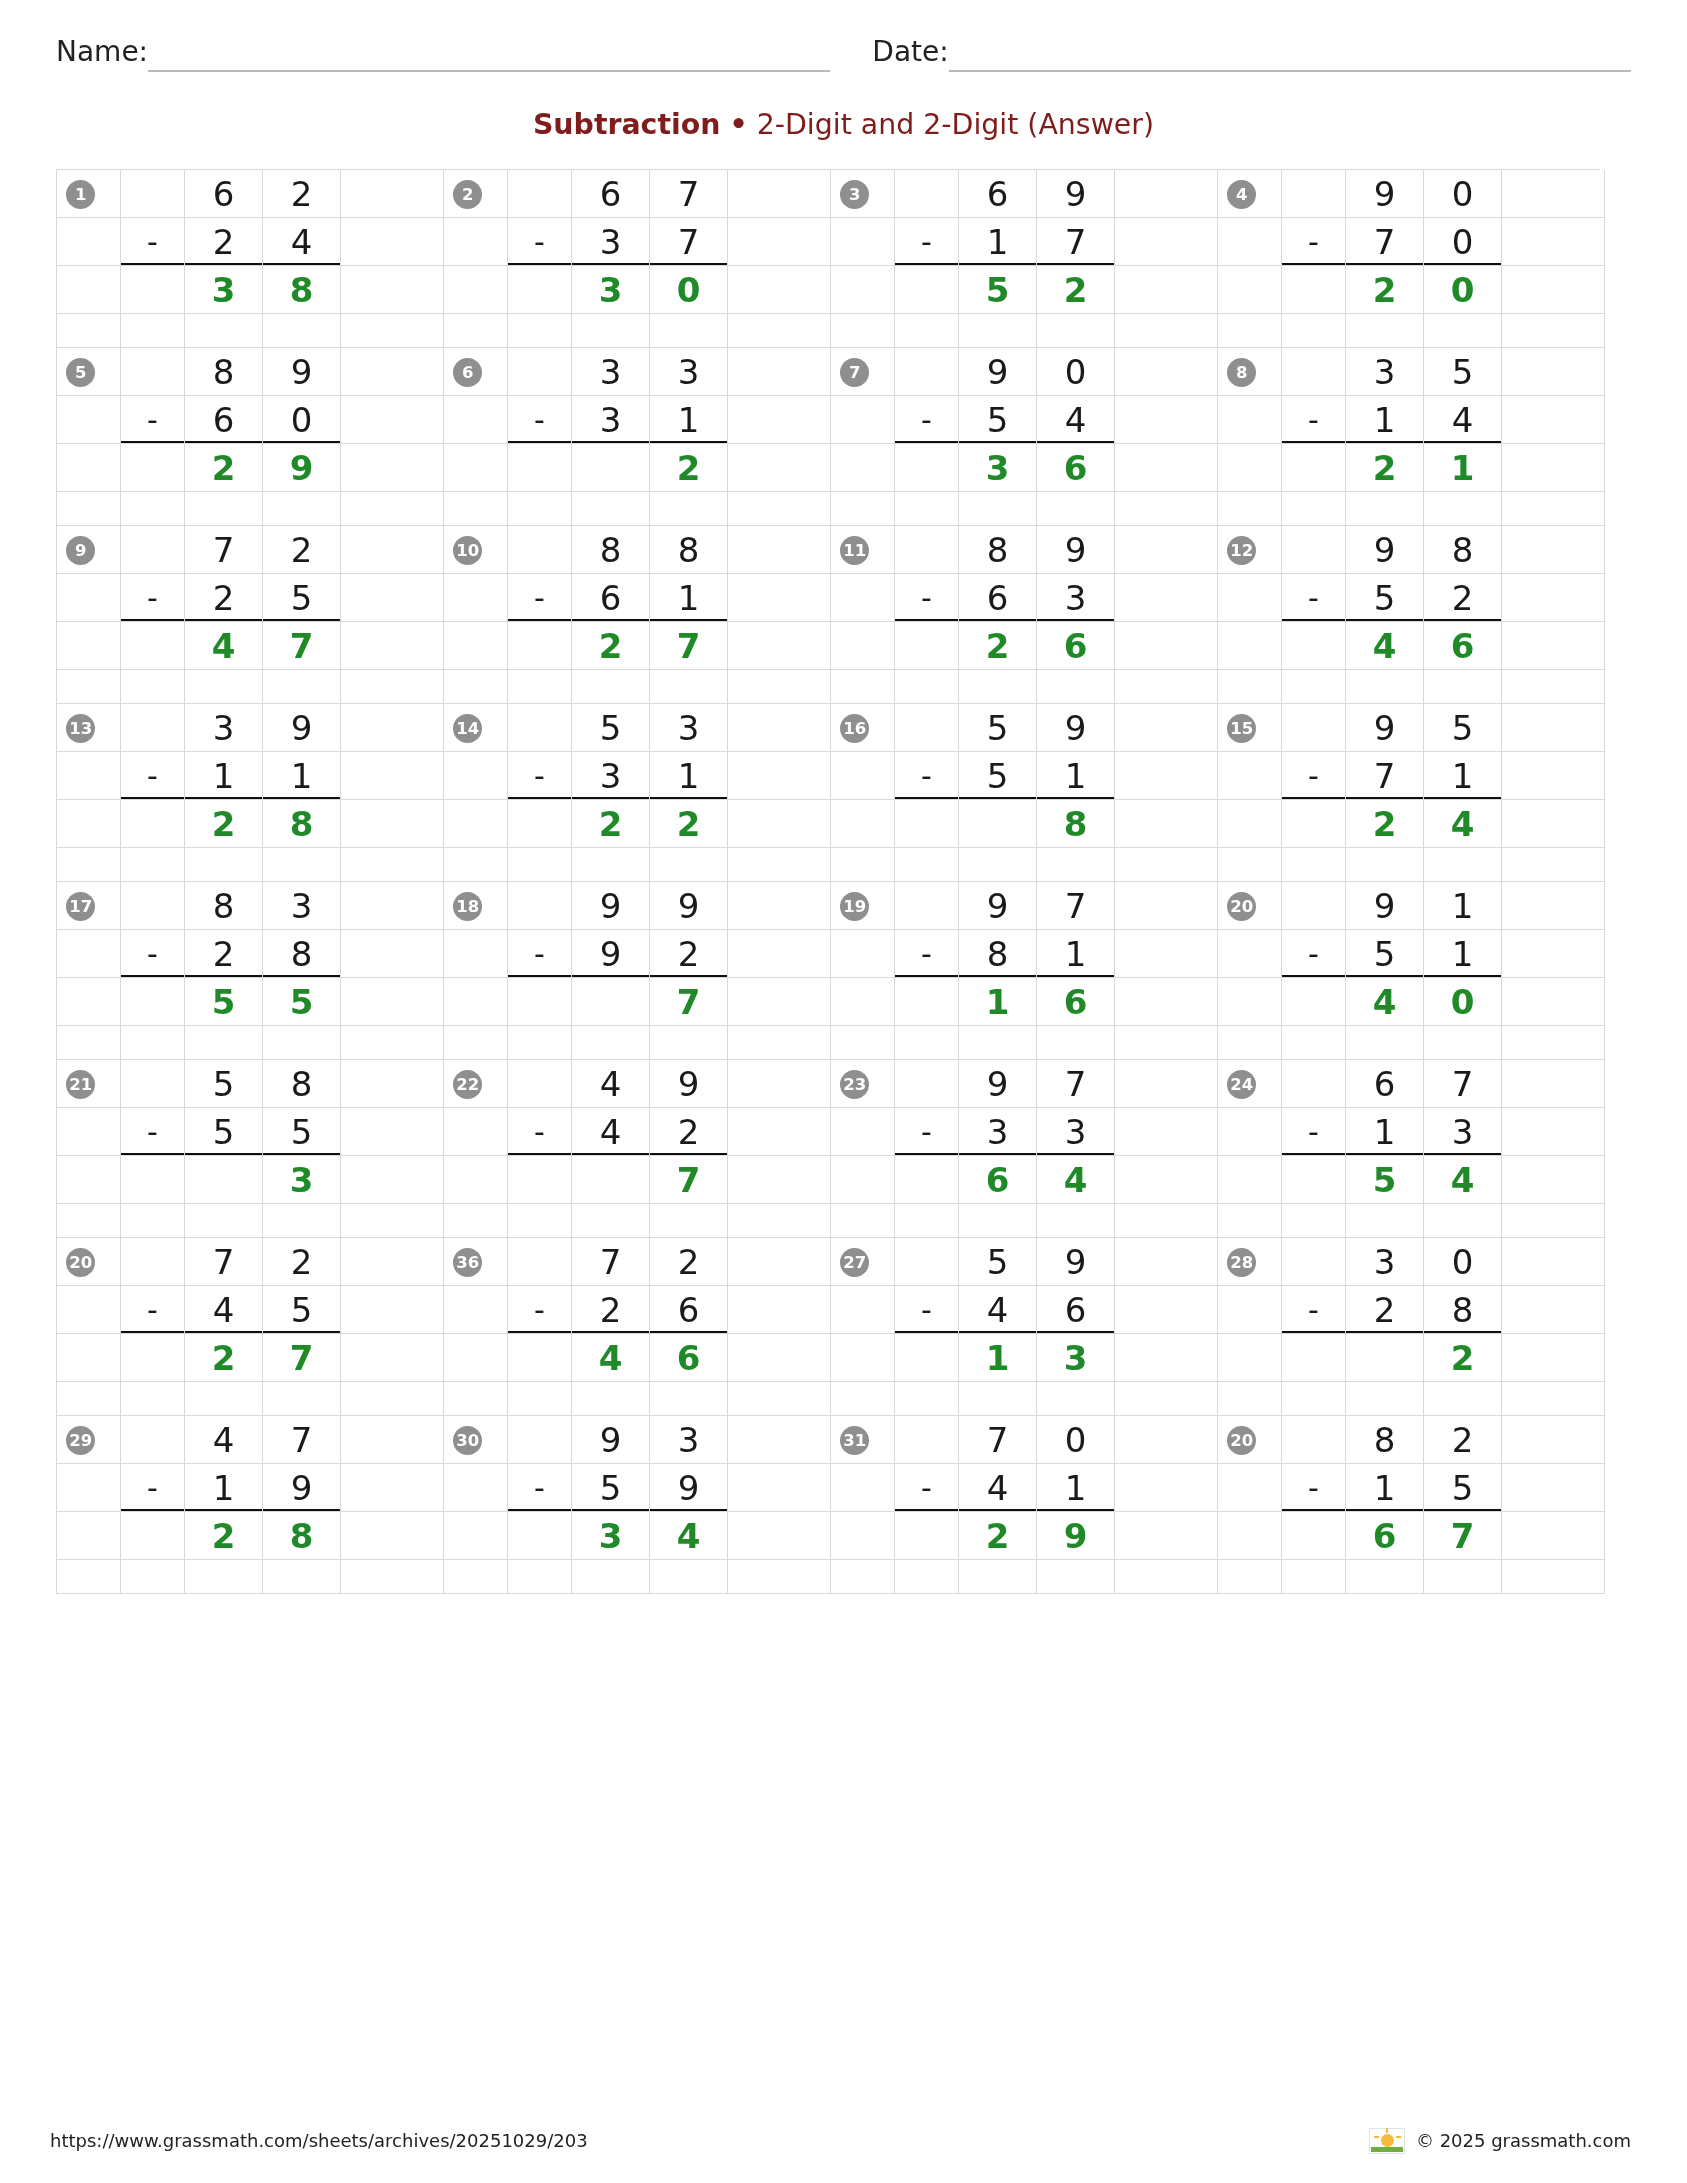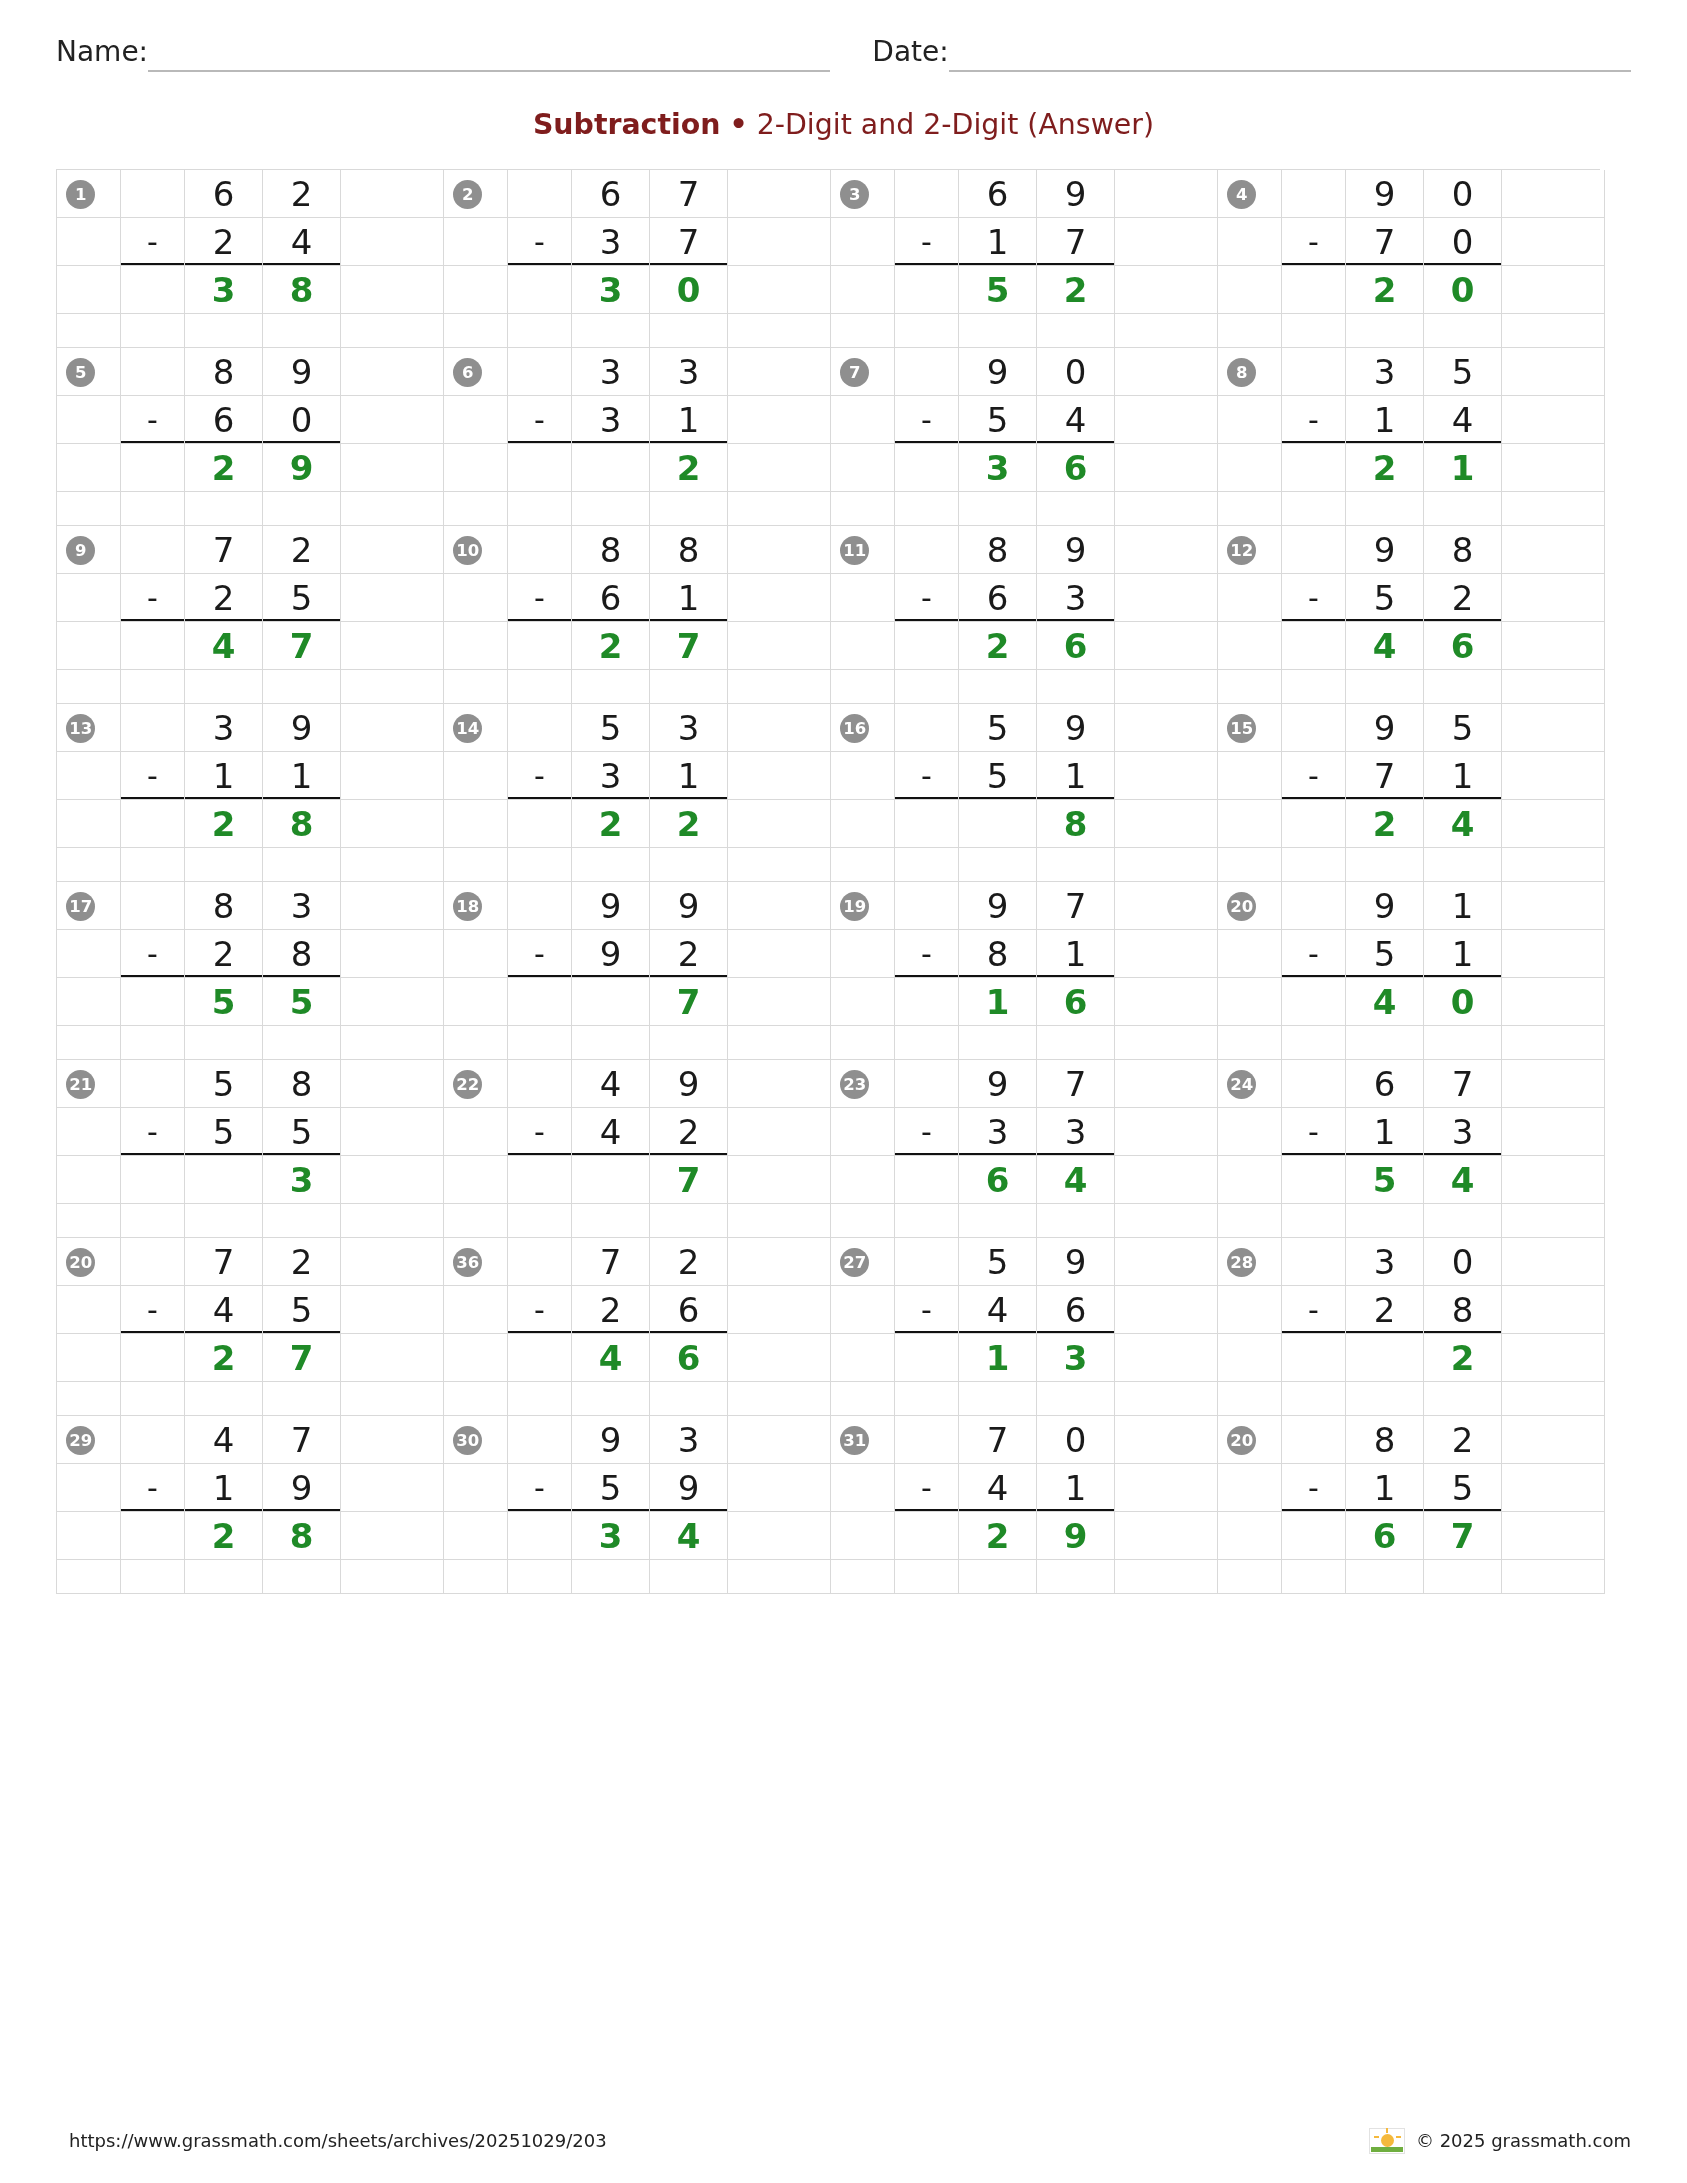--- a/index.html
+++ b/index.html
@@ -133,21 +133,21 @@
     font-size: 16.5px;
     line-height: 29px;
     text-align: center;
     font-weight: bold;
   }
   .spacer-row .cell { height: 34px; }
 
   
   .footer {
     position: absolute;
-    left: 69px;
+    left: 50px;
     right: 56px;
     bottom: 29px;
     display: flex;
     align-items: center;
     font-size: 18px;
     color: #222;
   }
   .footer .url { flex: 1; }
   .footer .fr {
     display: flex;

